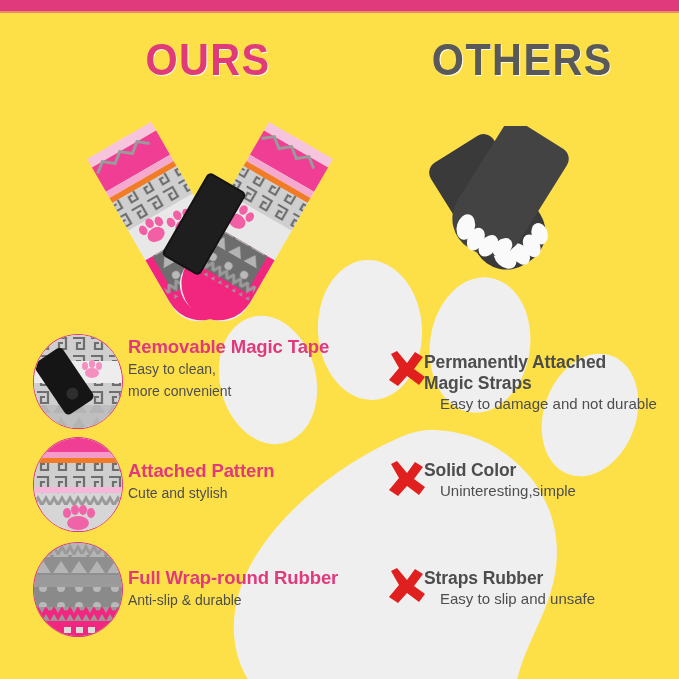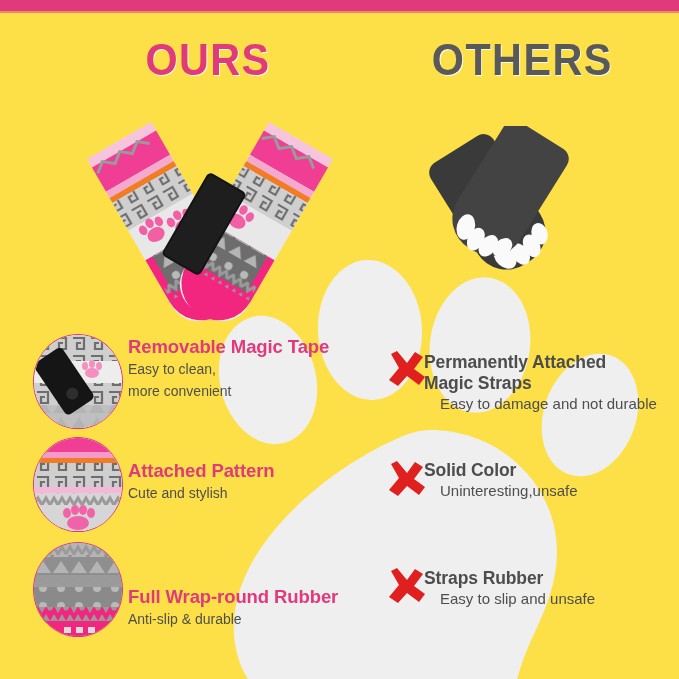--- a/index.html
+++ b/index.html
@@ -74,21 +74,21 @@
   .row-1 .left-text{top:7px;}
   .row-1 .right-text{top:24px;}
   .row-1 .xmark{top:22px;}
 
   .row-2 .thumb{top:4px;}
   .row-2 .left-text{top:26px;}
   .row-2 .right-text{top:27px;}
   .row-2 .xmark{top:27px;}
 
   .row-3 .thumb{top:4px;}
-  .row-3 .left-text{top:28px;margin-top:19px;}
+  .row-3 .left-text{top:28px;}
   .row-3 .right-text{top:30px;}
   .row-3 .xmark{top:29px;}
 </style>
 </head>
 <body>
 
 <div id="root">
 
   <svg class="paw-watermark" viewBox="0 0 679 679" xmlns="http://www.w3.org/2000/svg">
     <g fill="#efefef">
@@ -286,21 +286,21 @@
         <div class="left-title">Attached Pattern</div>
         <div class="left-sub">Cute and stylish</div>
       </div>
       <div class="xmark">
         <svg viewBox="0 0 40 38" xmlns="http://www.w3.org/2000/svg">
           <path d="M5 4 L11 1 L21 13 L29 2 L37 7 L28 19 L39 27 L33 35 L21 26 L12 36 L3 30 L13 18 Z" fill="#e01f1f"></path>
         </svg>
       </div>
       <div class="right-text">
         <div class="right-title">Solid Color</div>
-        <div class="right-sub">Uninteresting,unsafe</div>
+        <div class="right-sub">Uninteresting,simple</div>
       </div>
     </div>
 
     <div class="row row-3">
       <div class="thumb">
         <svg viewBox="0 0 88 93" xmlns="http://www.w3.org/2000/svg">
           <rect width="88" height="93" fill="#9b9b9b"></rect>
           <rect y="0" width="88" height="12" fill="#b5b5b5"></rect>
           <rect y="0" width="88" height="12" fill="url(#zz)"></rect>
           <rect y="12" width="88" height="20" fill="#8f8f8f"></rect>

